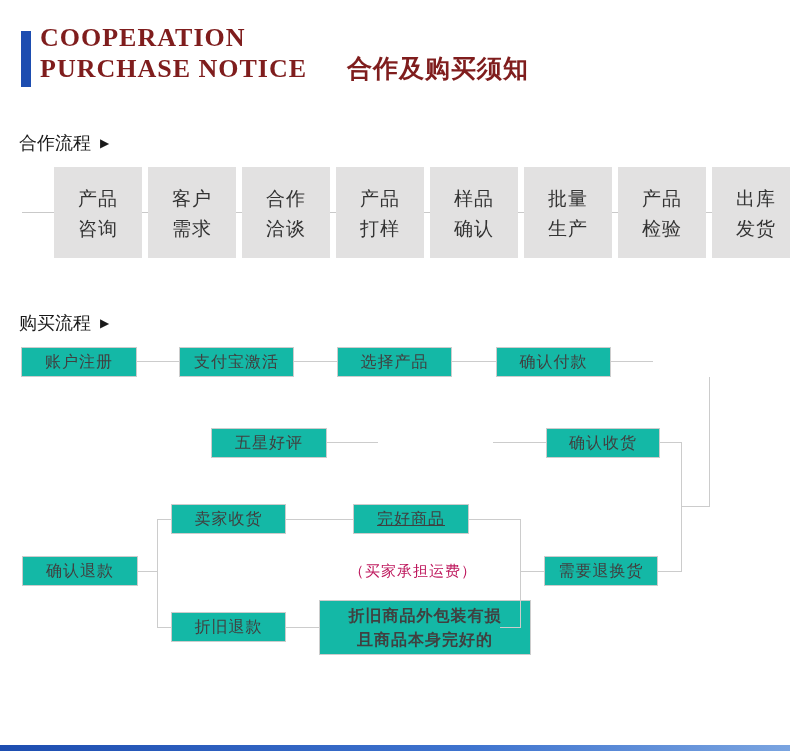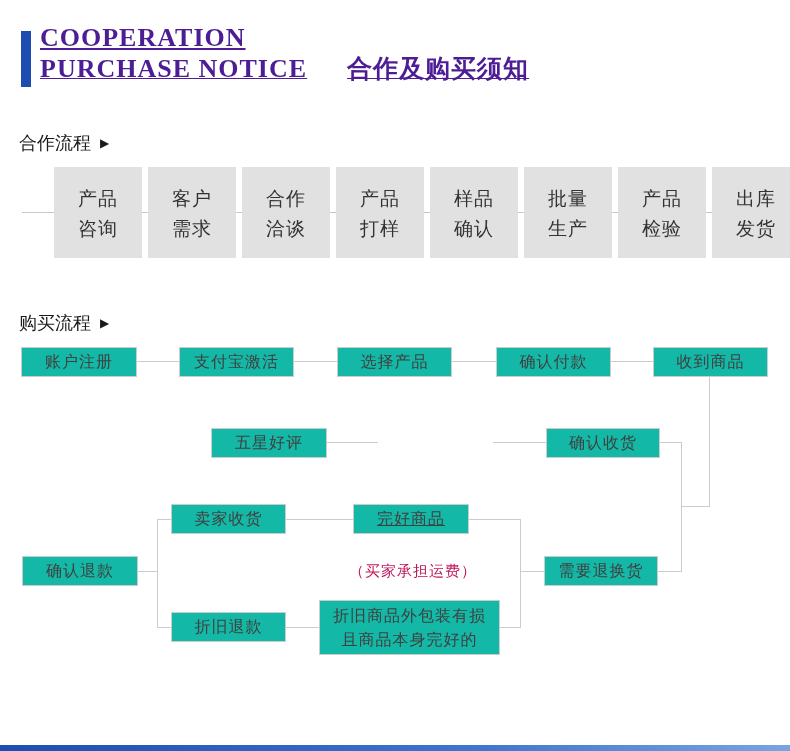--- a/index.html
+++ b/index.html
@@ -1,21 +1,21 @@
 <!DOCTYPE html>
 <html><head>
 <meta charset="utf-8">
 <style>
   html,body{margin:0;padding:0;background:#fff;}
   body{font-family:"DejaVu Sans","Liberation Sans",sans-serif;}
   .page{position:relative;width:790px;height:751px;background:#ffffff;overflow:hidden;}
 
   
   .accent-bar{position:absolute;left:21px;top:31px;width:10px;height:56px;background:#1d4db0;}
-  .title-wrap{position:absolute;left:40px;top:22px;color:#4c1d95;line-height:31px;white-space:nowrap;text-decoration:underline;}
+  .title-wrap{position:absolute;left:40px;top:22px;color:#7f1d1d;line-height:31px;white-space:nowrap;}
   .title-en{font-family:"Liberation Serif","DejaVu Serif",serif;font-weight:bold;font-size:26px;letter-spacing:1px;display:block;}
   .title-cn{font-family:"DejaVu Sans","Liberation Sans",sans-serif;font-weight:bold;font-size:25px;margin-left:40px;letter-spacing:1px;vertical-align:baseline;}
 
   
   .sec-heading{position:absolute;left:19px;font-size:18px;color:#1a1a1a;display:flex;align-items:center;white-space:nowrap;}
   .sec-heading .arrow{font-size:12px;margin-left:9px;color:#1a1a1a;}
   #coop-heading{top:131px;}
   #buy-heading{top:311px;}
 
   
@@ -86,21 +86,20 @@
 
   <div class="sec-heading" id="buy-heading">
     <span>购买流程</span>
     <span class="arrow">▶</span>
   </div>
 
   <div class="node" style="left:21px;top:347px;width:116px;">账户注册</div>
   <div class="node" style="left:179px;top:347px;width:115px;">支付宝激活</div>
   <div class="node" style="left:337px;top:347px;width:115px;">选择产品</div>
   <div class="node" style="left:496px;top:347px;width:115px;">确认付款</div>
-  <div class="node" style="left:653px;top:347px;width:115px;">收到商品</div>
 
   <div class="hline" style="left:137px;top:361px;width:42px;"></div>
   <div class="hline" style="left:294px;top:361px;width:43px;"></div>
   <div class="hline" style="left:452px;top:361px;width:44px;"></div>
   <div class="hline" style="left:611px;top:361px;width:42px;"></div>
 
   <div class="node" style="left:211px;top:428px;width:116px;">五星好评</div>
   <div class="node" style="left:546px;top:428px;width:114px;">确认收货</div>
 
   <div class="hline" style="left:327px;top:442px;width:51px;"></div>
@@ -110,21 +109,21 @@
   <div class="hline" style="left:681px;top:506px;width:29px;"></div>
 
   <div class="hline" style="left:660px;top:442px;width:22px;"></div>
   <div class="vline" style="left:681px;top:442px;height:130px;"></div>
   <div class="hline" style="left:658px;top:571px;width:23px;"></div>
 
   <div class="node" style="left:22px;top:556px;width:116px;">确认退款</div>
   <div class="node" style="left:171px;top:504px;width:115px;">卖家收货</div>
   <div class="node" style="left:171px;top:612px;width:115px;">折旧退款</div>
   <div class="node" style="left:353px;top:504px;width:116px;text-decoration:underline;">完好商品</div>
-  <div class="node multi" style="left:319px;top:600px;width:181px;">
+  <div class="node multi" style="left:319px;top:600px;width:212px;font-weight:bold;">
     <div>折旧商品外包装有损</div>
     <div>且商品本身完好的</div>
   </div>
   <div class="node" style="left:544px;top:556px;width:114px;">需要退换货</div>
   <div class="note" style="left:349px;top:562px;width:128px;">（买家承担运费）</div>
 
   <div class="hline" style="left:138px;top:571px;width:20px;"></div>
   <div class="vline" style="left:157px;top:519px;height:109px;"></div>
   <div class="hline" style="left:157px;top:519px;width:14px;"></div>
   <div class="hline" style="left:157px;top:627px;width:14px;"></div>

